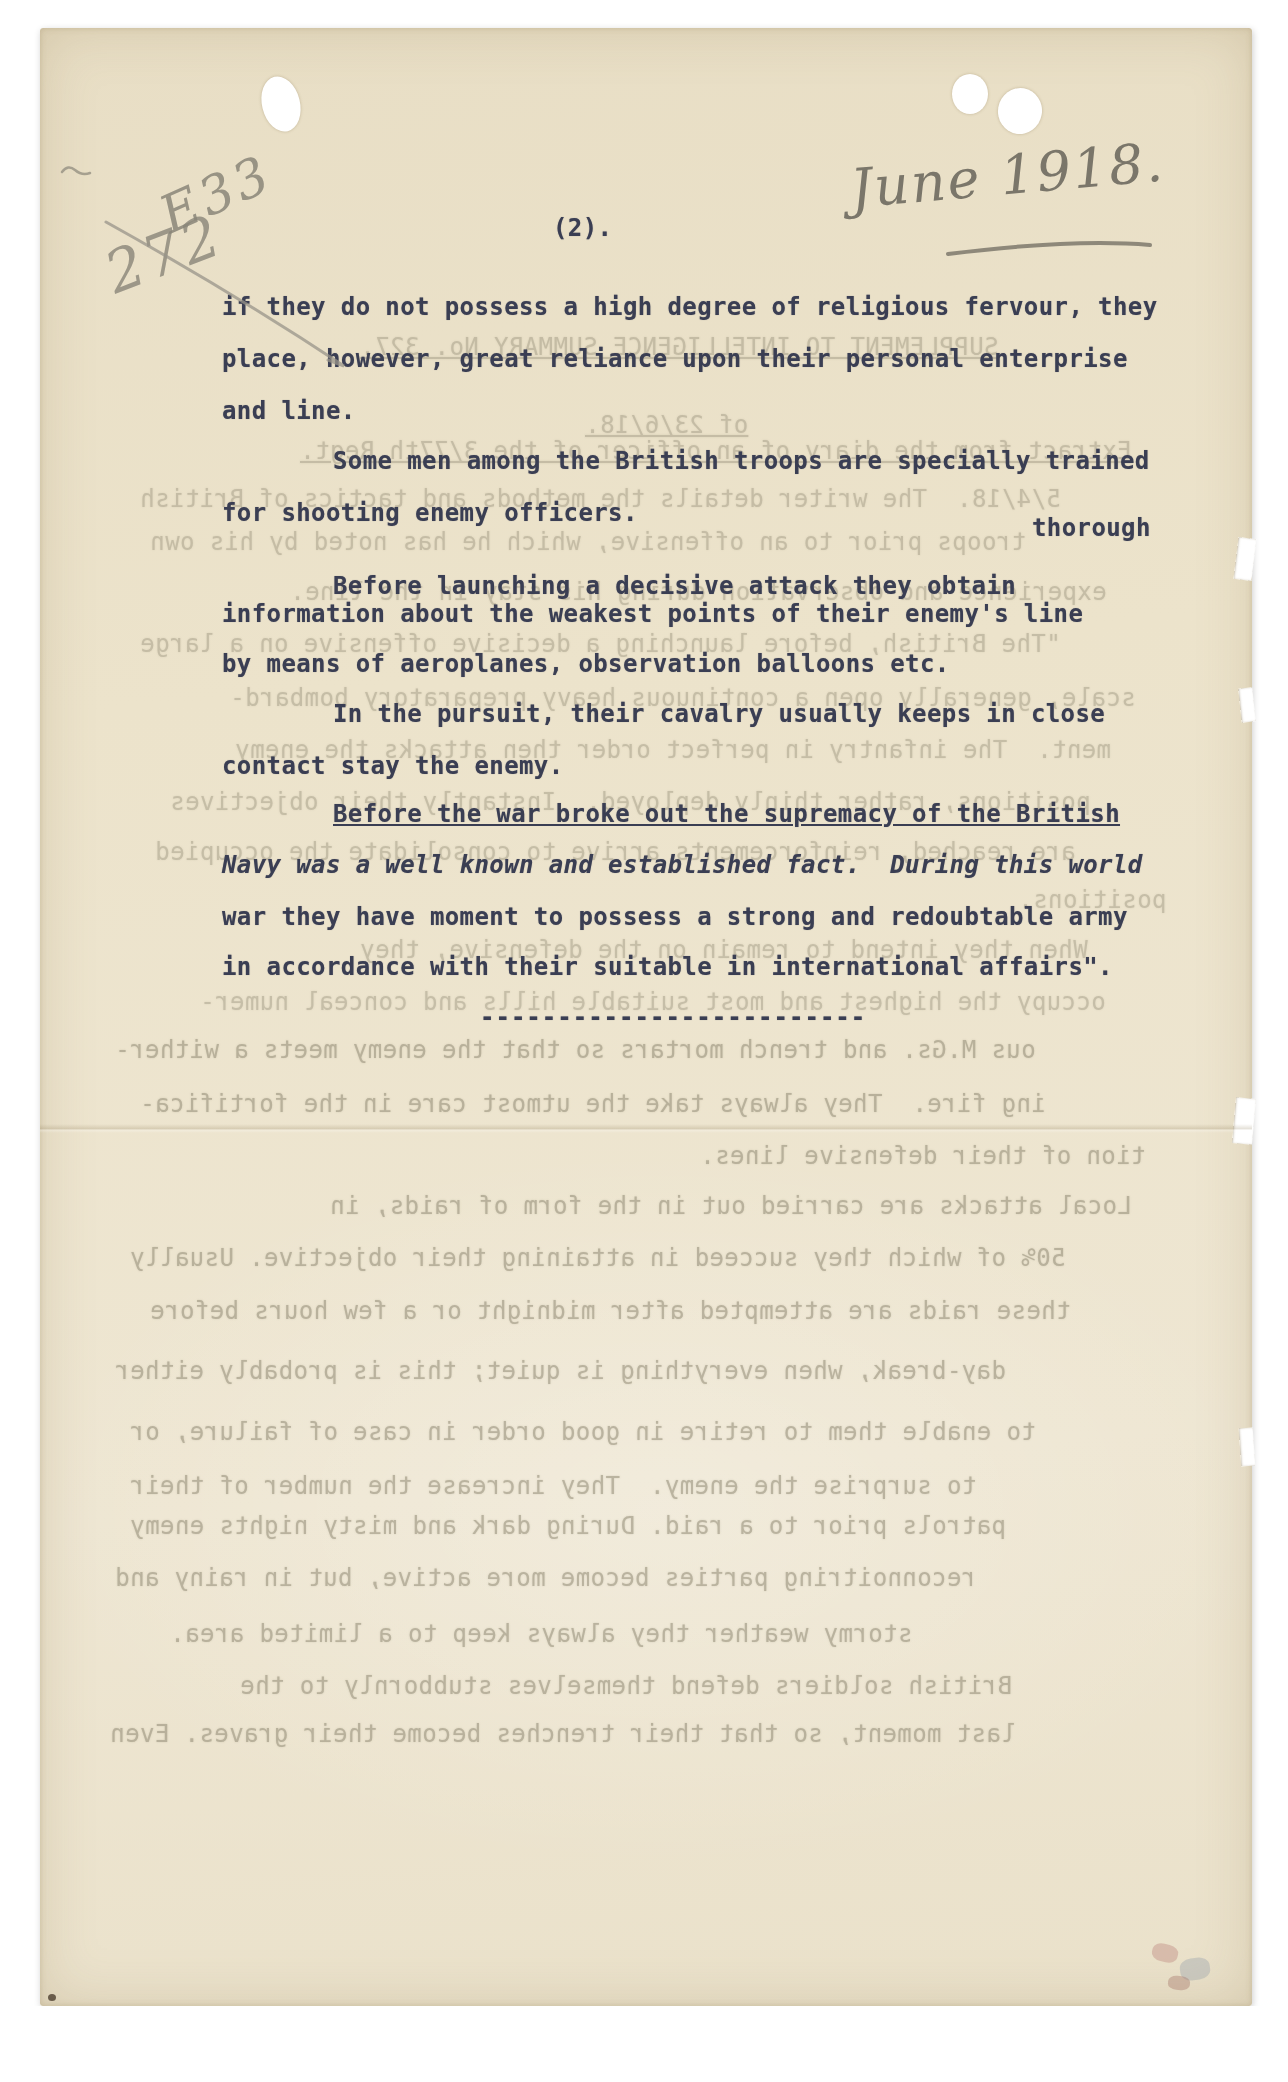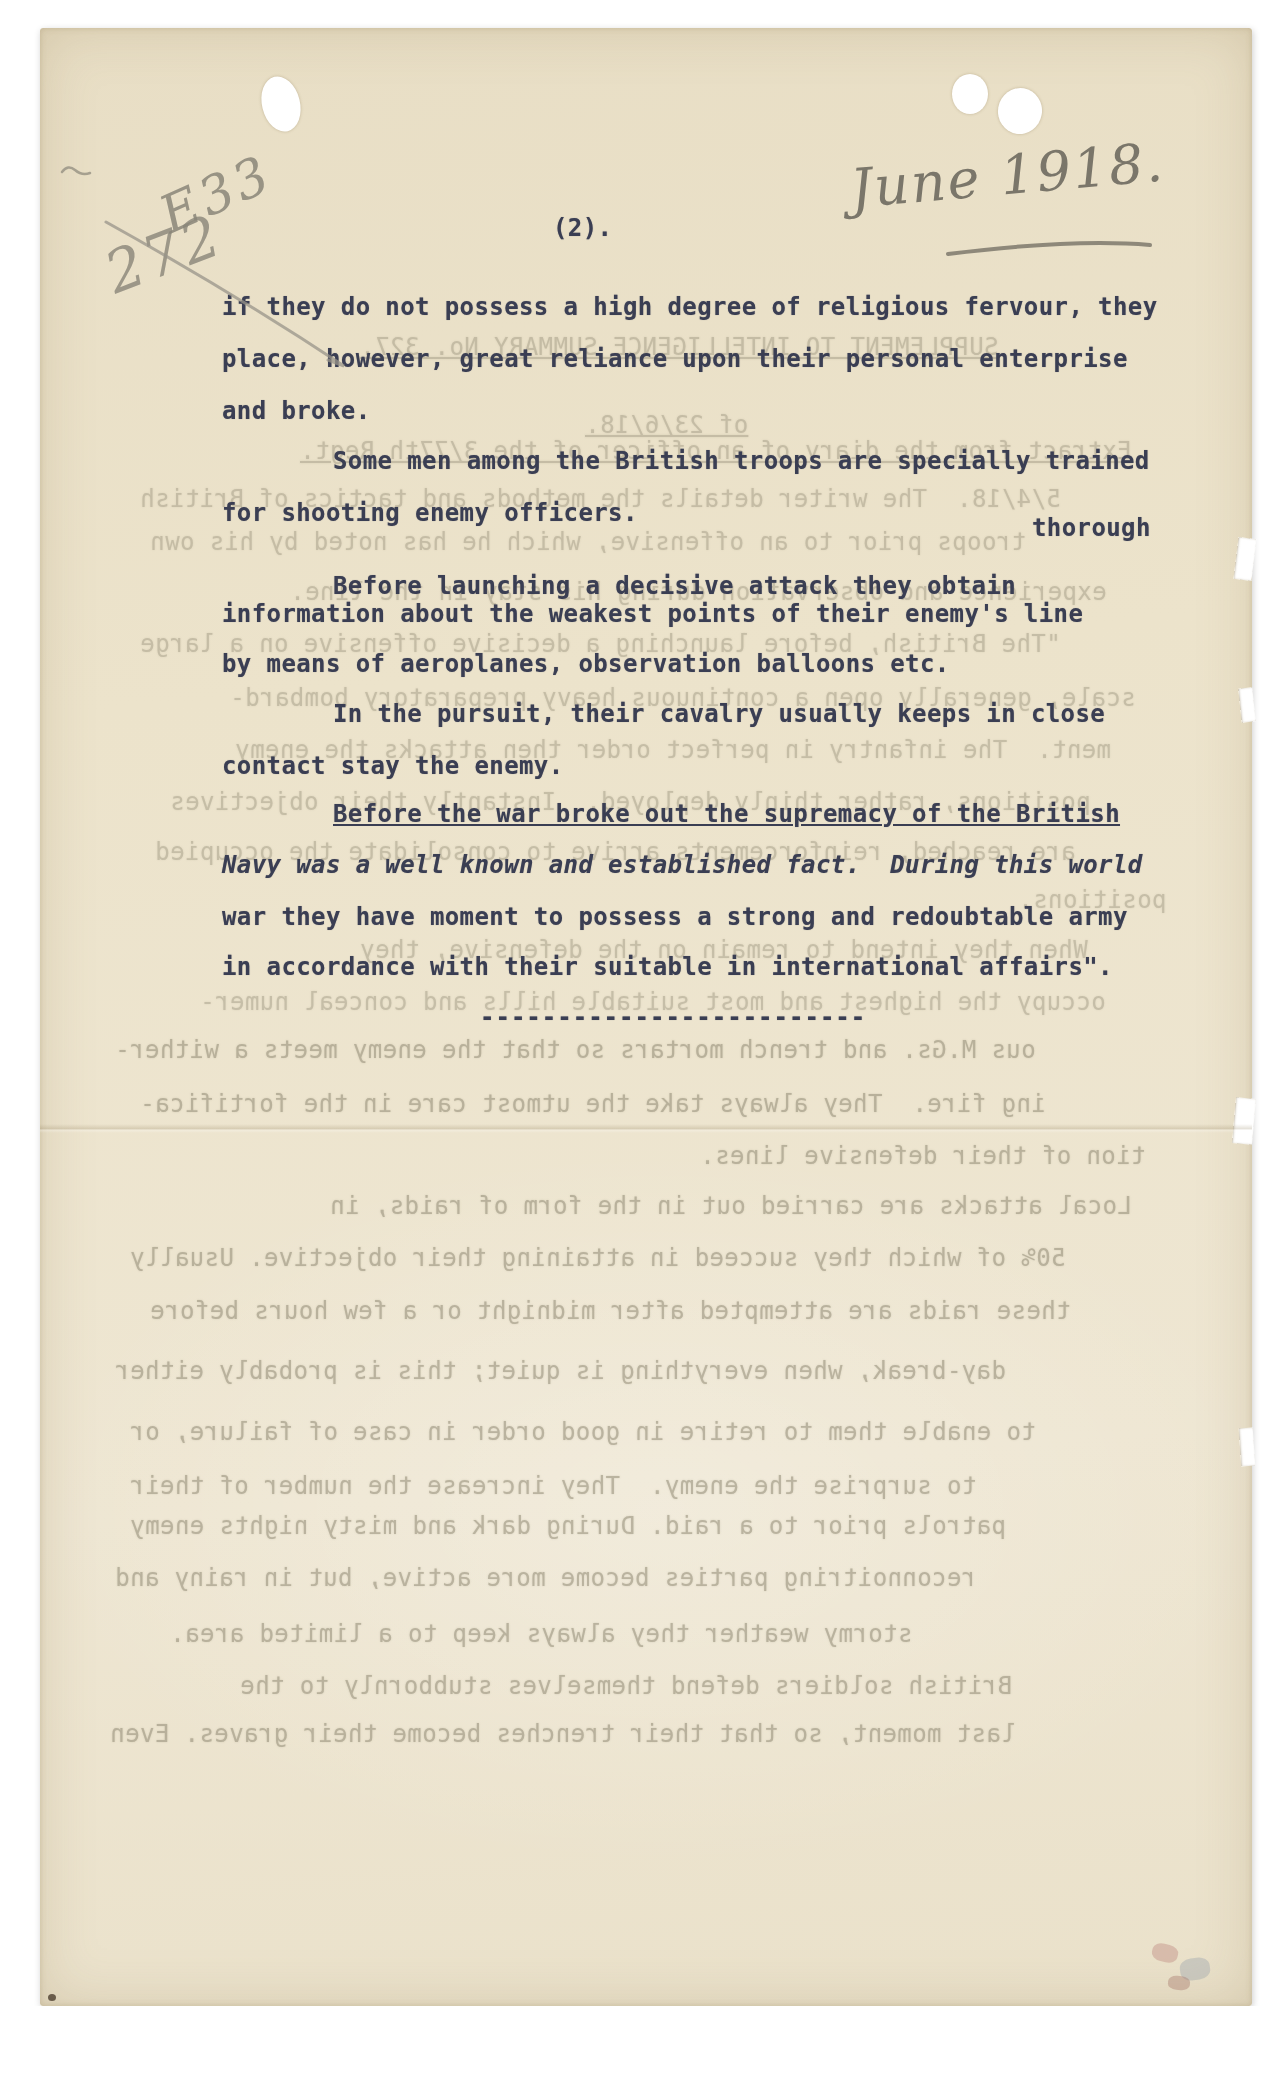--- a/index.html
+++ b/index.html
@@ -112,21 +112,21 @@
       <div class="mirror strong" style="left: 115px; top: 1564px;">reconnoitring parties become more active, but in rainy and</div>
       <div class="mirror strong" style="left: 170px; top: 1620px;">stormy weather they always keep to a limited area.</div>
       <div class="mirror strong" style="left: 240px; top: 1672px;">British soldiers defend themselves stubbornly to the</div>
       <div class="mirror strong" style="left: 110px; top: 1720px;">last moment, so that their trenches become their graves. Even</div>
     </div>
 
   <div id="lines">
       <div class="typed" style="left: 553px; top: 214px;">(2).</div>
       <div class="typed" style="left: 222px; top: 293px;">if they do not possess a high degree of religious fervour, they</div>
       <div class="typed" style="left: 222px; top: 345px;">place, however, great reliance upon their personal enterprise</div>
-      <div class="typed" style="left: 222px; top: 397px;">and broke.</div>
+      <div class="typed" style="left: 222px; top: 397px;">and line.</div>
       <div class="typed" style="left: 333px; top: 447px;">Some men among the British troops are specially trained</div>
       <div class="typed" style="left: 222px; top: 499px;">for shooting enemy officers.</div>
       <div class="typed" style="left: 1032px; top: 514px;">thorough</div>
       <div class="typed" style="left: 333px; top: 549px; margin-top: 23px;">Before launching a decisive attack they obtain</div>
       <div class="typed" style="left: 222px; top: 600px;">information about the weakest points of their enemy's line</div>
       <div class="typed" style="left: 222px; top: 650px;">by means of aeroplanes, observation balloons etc.</div>
       <div class="typed" style="left: 333px; top: 700px;">In the pursuit, their cavalry usually keeps in close</div>
       <div class="typed" style="left: 222px; top: 752px;">contact stay the enemy.</div>
       <div class="typed" style="left: 333px; top: 800px; text-decoration: underline;">Before the war broke out the supremacy of the British</div>
       <div class="typed" style="left: 222px; top: 851px; font-style: italic;">Navy was a well known and established fact.  During this world</div>

